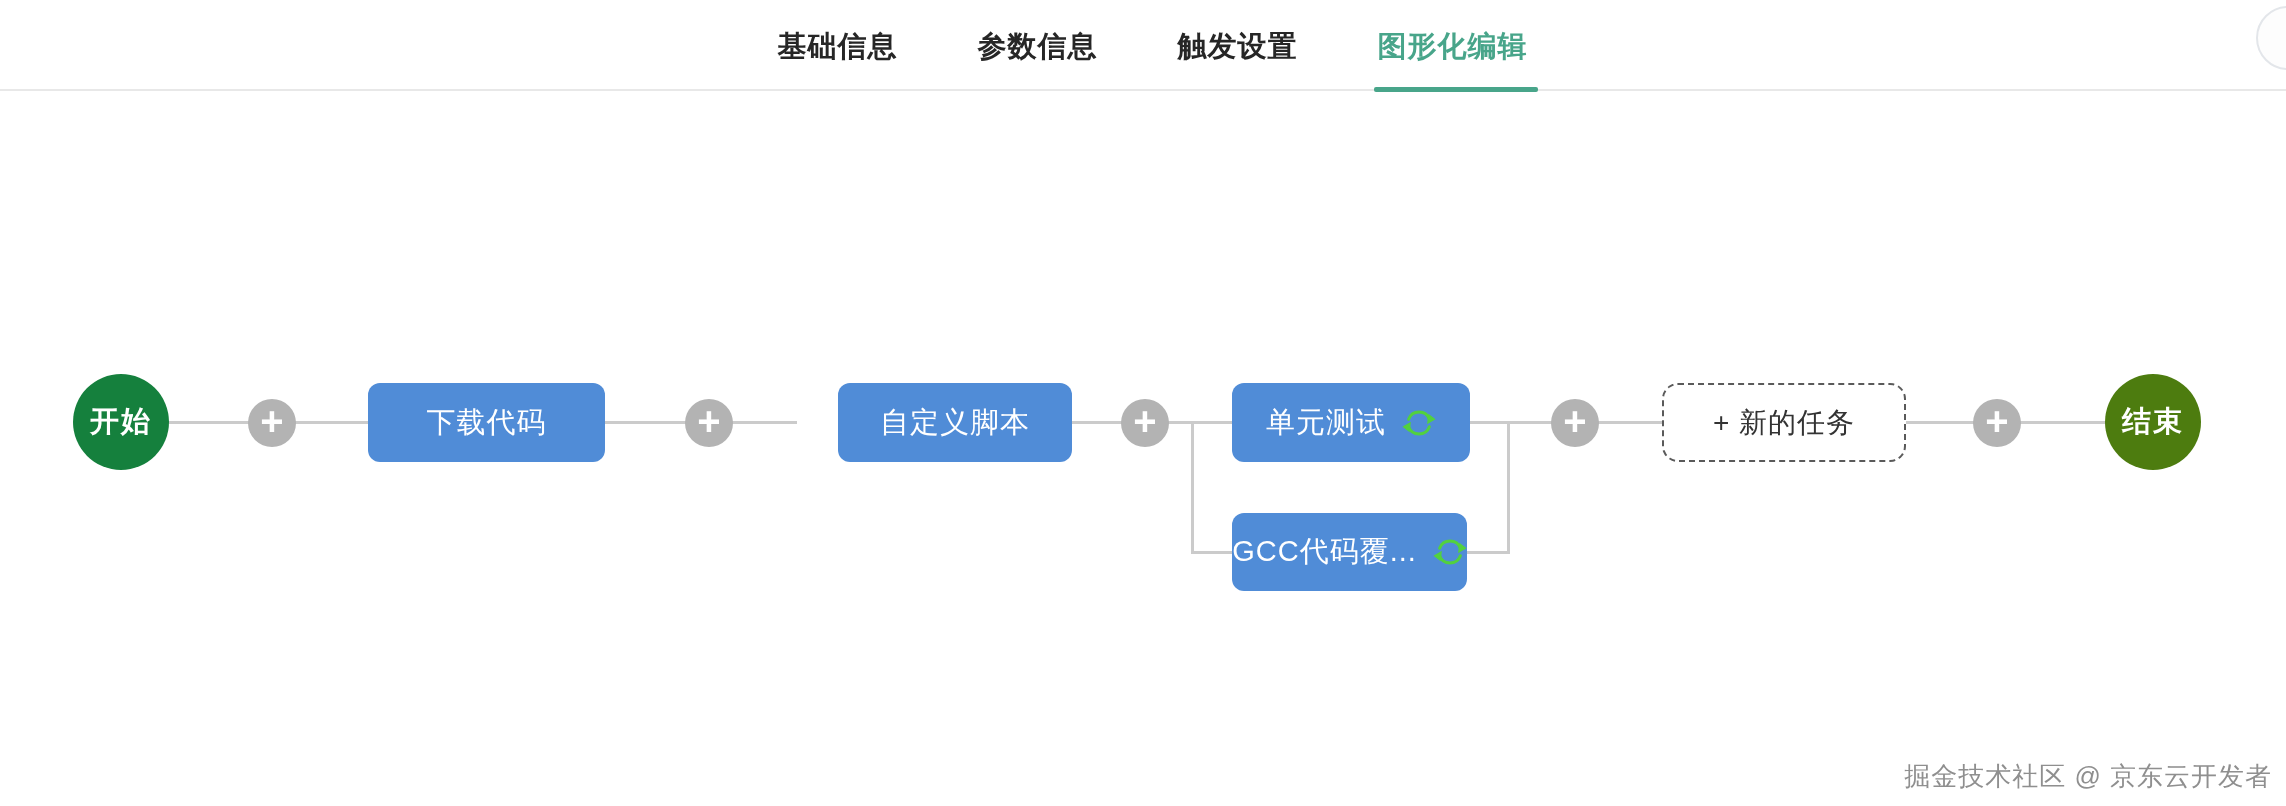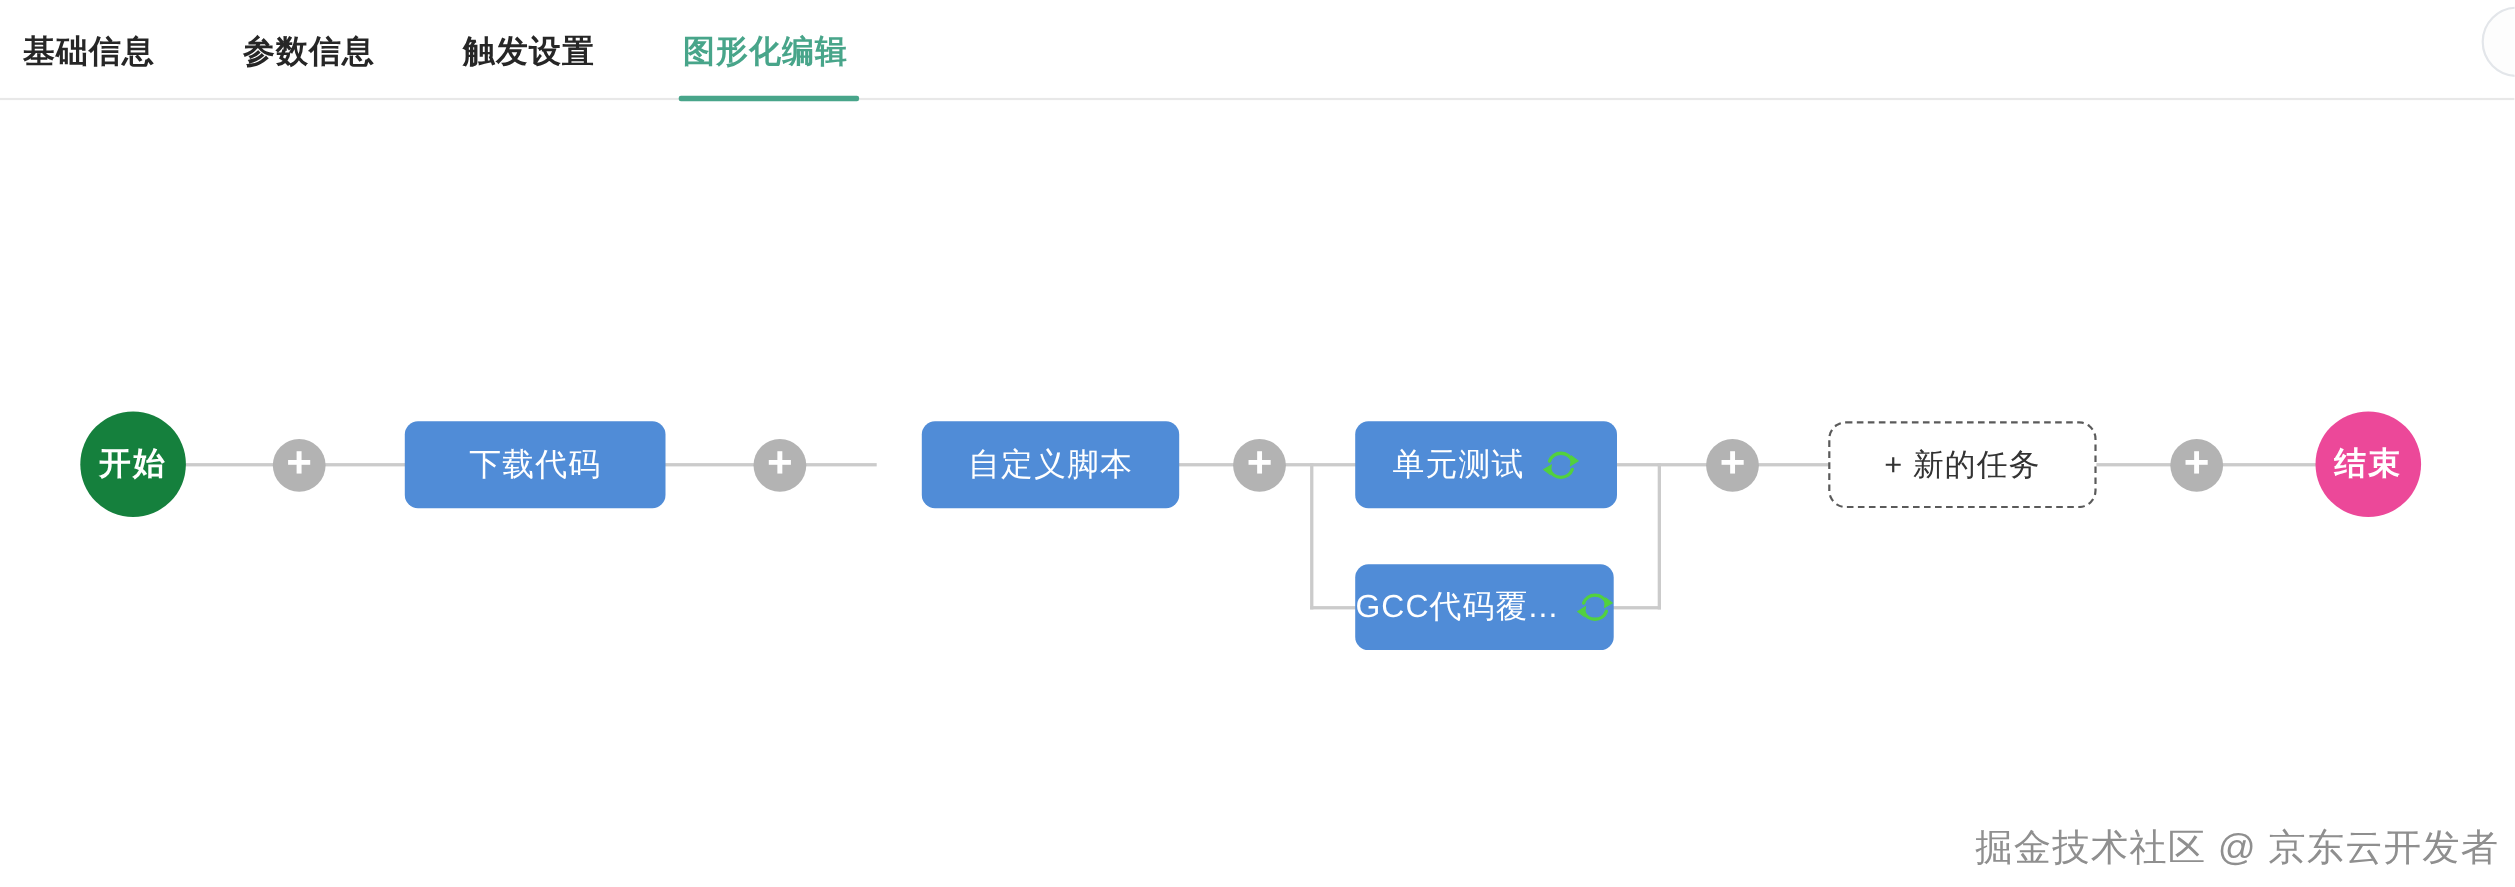--- a/index.html
+++ b/index.html
@@ -6,21 +6,21 @@
   body{
     width:2286px;height:806px;position:relative;overflow:hidden;
     font-family:"Liberation Sans","DejaVu Sans",sans-serif;
   }
 
   
   .tabbar{
     position:absolute;left:0;top:0;width:2286px;height:91px;
     border-bottom:2px solid #e8e8e8;
     display:flex;align-items:flex-end;
-    padding-left:19px;box-sizing:border-box;gap:76px;
+    padding-left:19px;box-sizing:border-box;gap:76px;justify-content:center;
   }
   .tab{
     font-size:29px;font-weight:700;color:#262626;letter-spacing:1px;
     padding:0 2px 22px 2px;position:relative;cursor:pointer;white-space:nowrap;
   }
   .tab.active{color:#48a58a;}
   .tab.active::after{
     content:"";position:absolute;left:-2px;right:-8px;bottom:-3px;height:5px;
     background:#48a58a;border-radius:2px;
   }
@@ -37,21 +37,21 @@
   .hline,.vline{position:absolute;background:#cbcbcb;}
   .hline{height:3px;}
   .vline{width:3px;}
 
   .circle-node{
     position:absolute;width:96px;height:96px;border-radius:50%;
     display:flex;align-items:center;justify-content:center;
     color:#ffffff;font-size:29px;font-weight:600;letter-spacing:2px;cursor:pointer;
   }
   .start{left:73px;top:281px;background:#15803d;}
-  .end{left:2105px;top:281px;background:#ec4899;}
+  .end{left:2105px;top:281px;background:#4d7c0f;}
 
   .plus-btn{
     position:absolute;width:48px;height:48px;border-radius:50%;top:306px;
     background:#b3b3b3;display:flex;align-items:center;justify-content:center;
     cursor:pointer;
   }
   .plus-btn span{
     color:#ffffff;font-size:40px;font-weight:700;line-height:1;
     margin-top:-4px;
   }
@@ -69,21 +69,21 @@
     border:2px dashed #5a5a5a;border-radius:16px;background:#ffffff;
     display:flex;align-items:center;justify-content:center;
     color:#333333;font-size:28px;letter-spacing:1px;cursor:pointer;
     box-sizing:border-box;
   }
 
   .refresh-icon{width:34px;height:34px;flex:0 0 auto;cursor:pointer;}
 
   .watermark{
     position:absolute;right:14px;bottom:12px;
-    font-size:34px;color:#8f8f8f;letter-spacing:1px;
+    font-size:26px;color:#8f8f8f;letter-spacing:1px;
     text-shadow:1px 1px 0 rgba(255,255,255,0.95), 2px 2px 1px rgba(255,255,255,0.6);
     user-select:none;
   }
 </style>
 </head>
 <body>
 
 <div class="tabbar">
   <div class="tab">基础信息</div>
   <div class="tab">参数信息</div>

